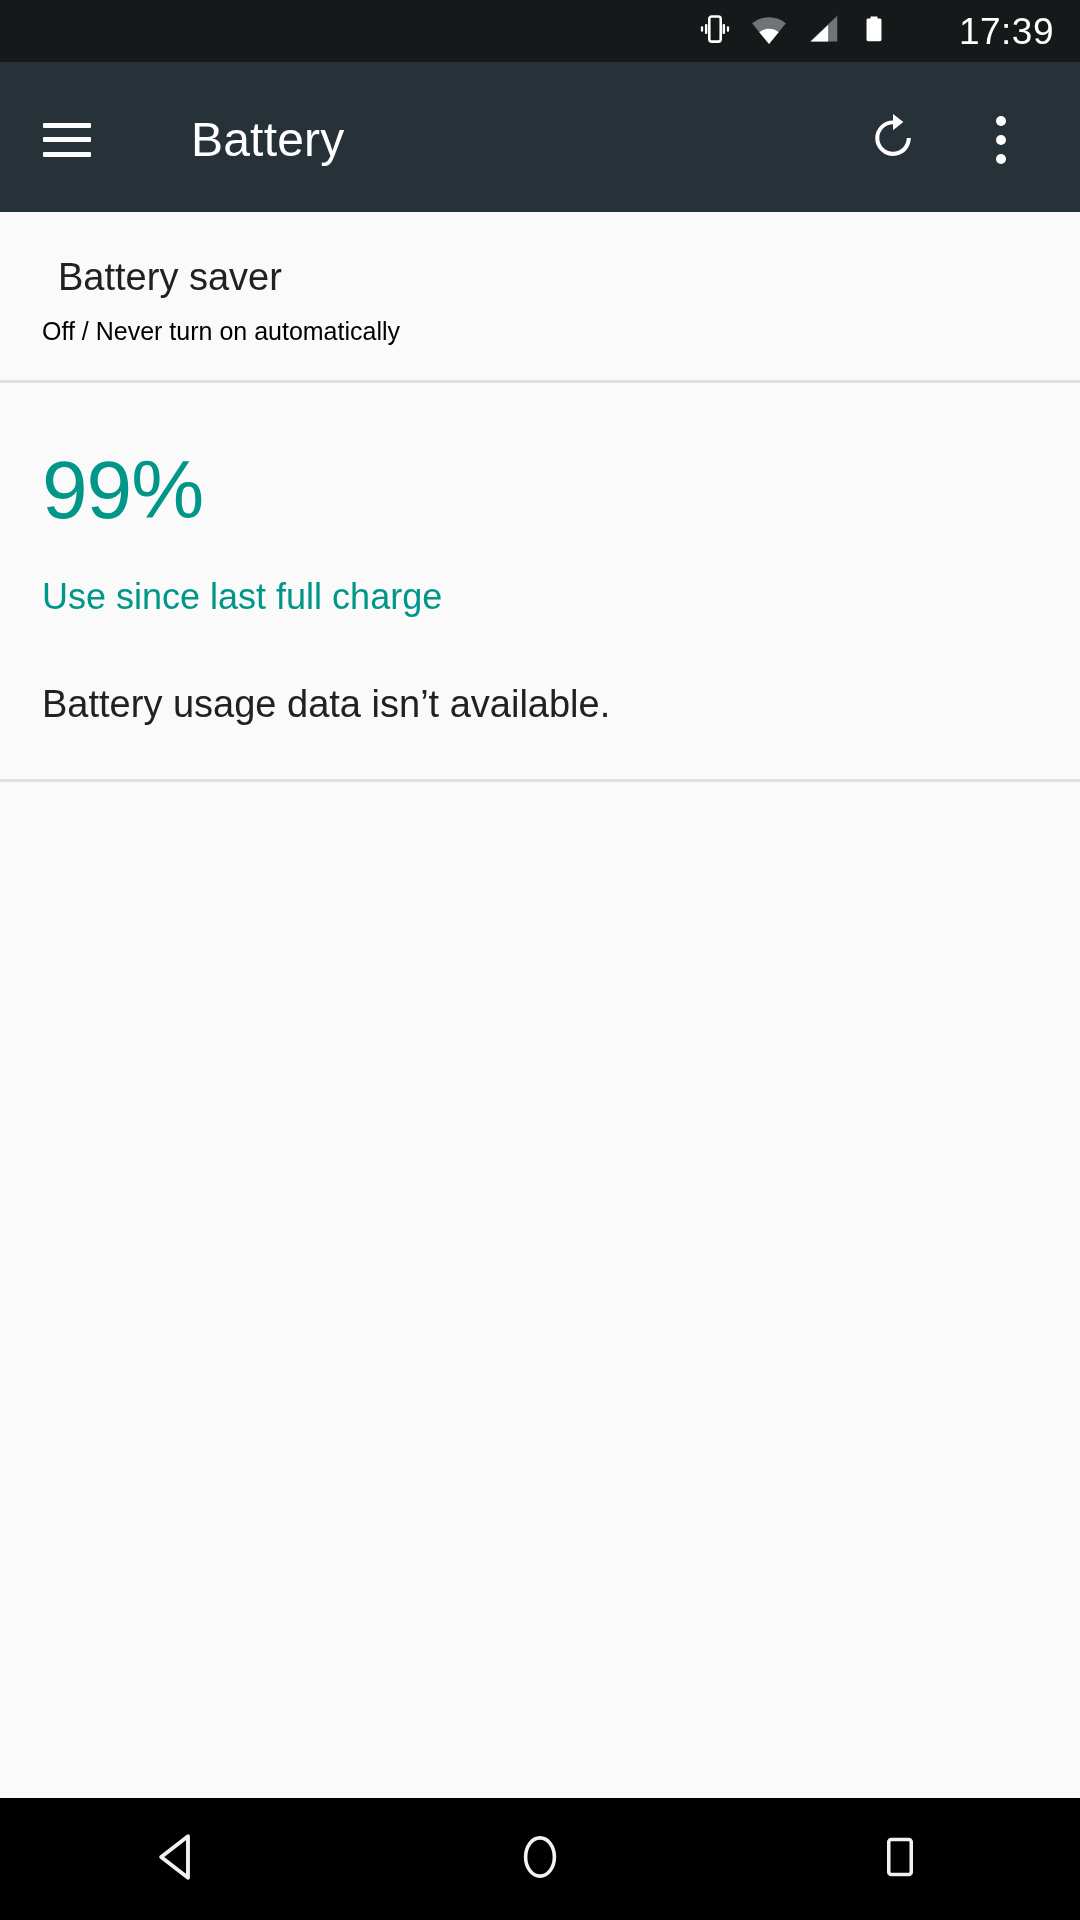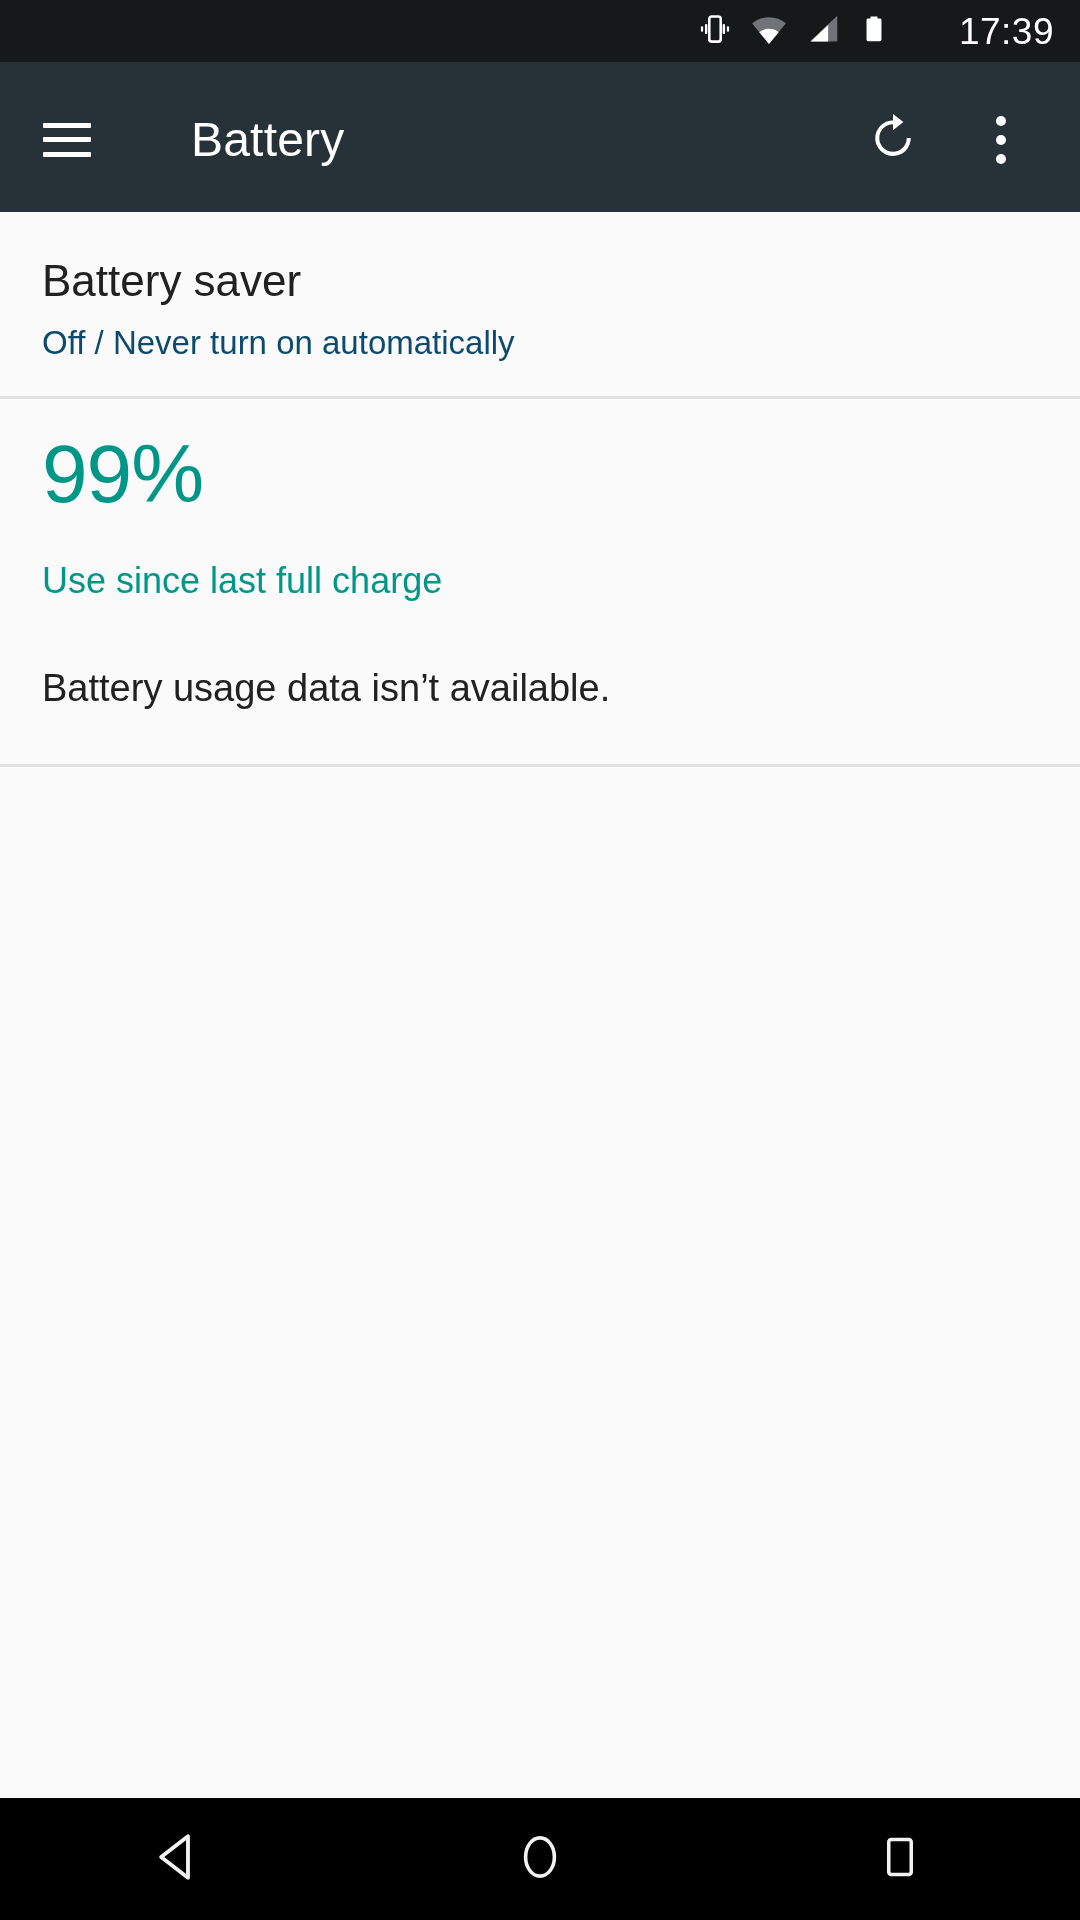--- a/index.html
+++ b/index.html
@@ -54,26 +54,26 @@
   .dots i { display:block; width:10px; height:10px; background:#fff; border-radius:50%; }
   .appbar-shadow {
     position:absolute; top:212px; left:0; width:1080px; height:4px;
     background:linear-gradient(to bottom, rgba(0,0,0,0.16), rgba(0,0,0,0));
   }
 
   
   .content { position:absolute; top:212px; left:0; width:1080px; bottom:122px; background:#fafafa; }
 
   .pref-row { padding:44px 42px 34px 42px; cursor:pointer; }
-  .pref-title { font-size:44px; color:#212121; line-height:1.15; }
-  .pref-summary { font-size:33px; color:#0c4a6e; margin-top:16px; line-height:1.2; }
+  .pref-title { font-size:38px; color:#212121; line-height:1.15;margin-left:16px; }
+  .pref-summary { font-size:25px; color:#000000; margin-top:16px; line-height:1.2; }
 
   .divider { width:1080px; height:3px; background:#e0e0e0; }
 
-  .level-block { padding:34px 42px 0 42px; }
+  .level-block { padding:34px 42px 0 42px;margin-top:32px; }
   .level-pct {
     font-size:82px; color:#009688; font-weight:400;
     line-height:1; letter-spacing:-1px;
   }
 
   
   .chart-wrap { position:relative; margin-top:86px; height:320px; }
   .chart-plot {
     position:absolute; left:42px; top:22px; width:854px; height:276px;
   }

